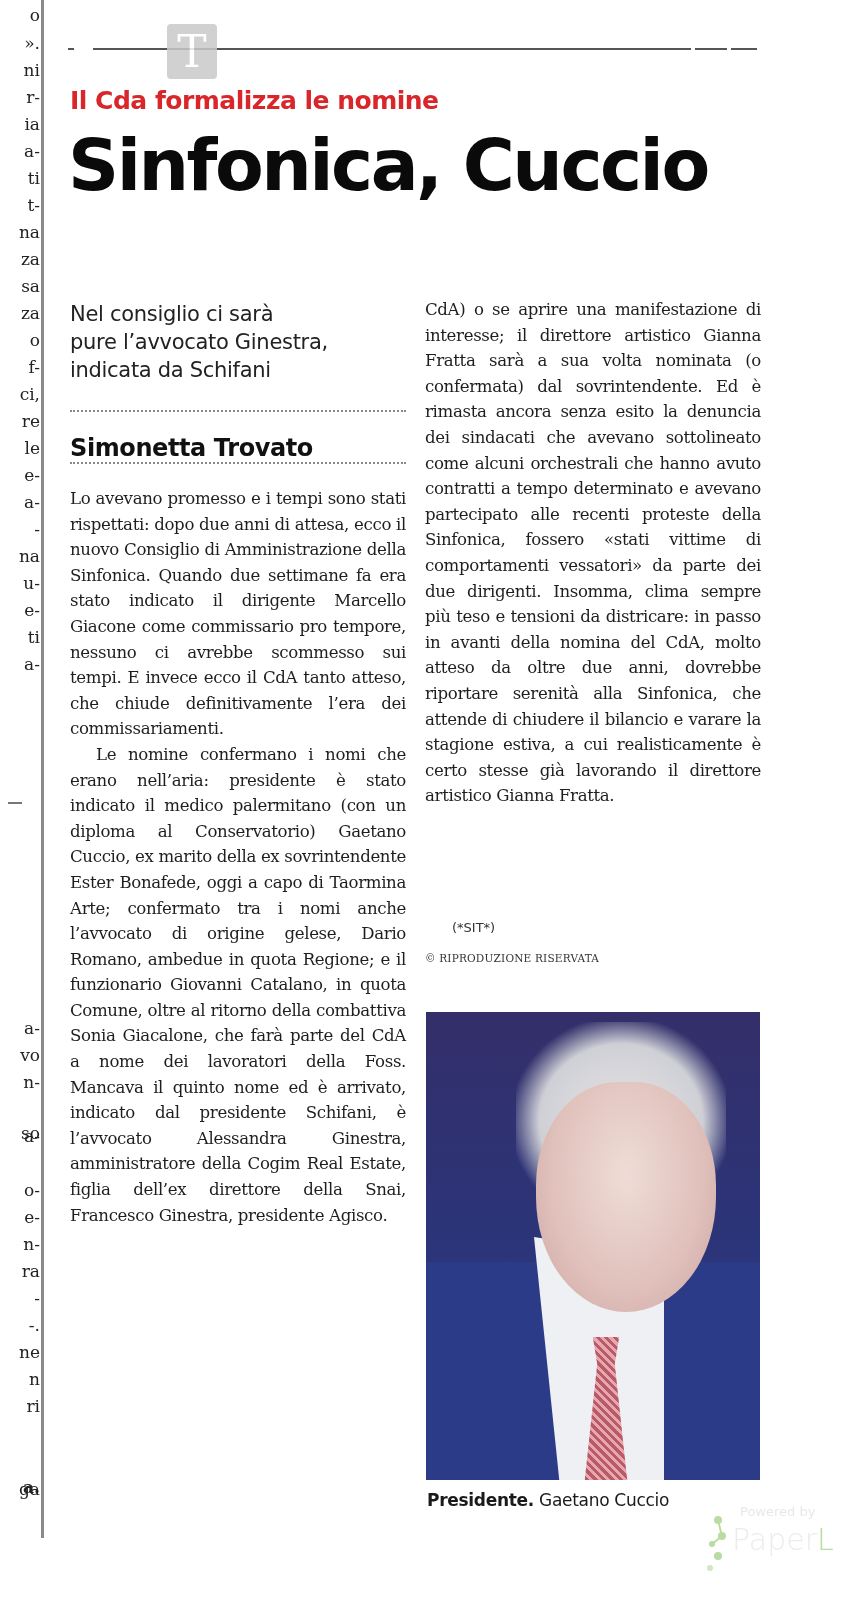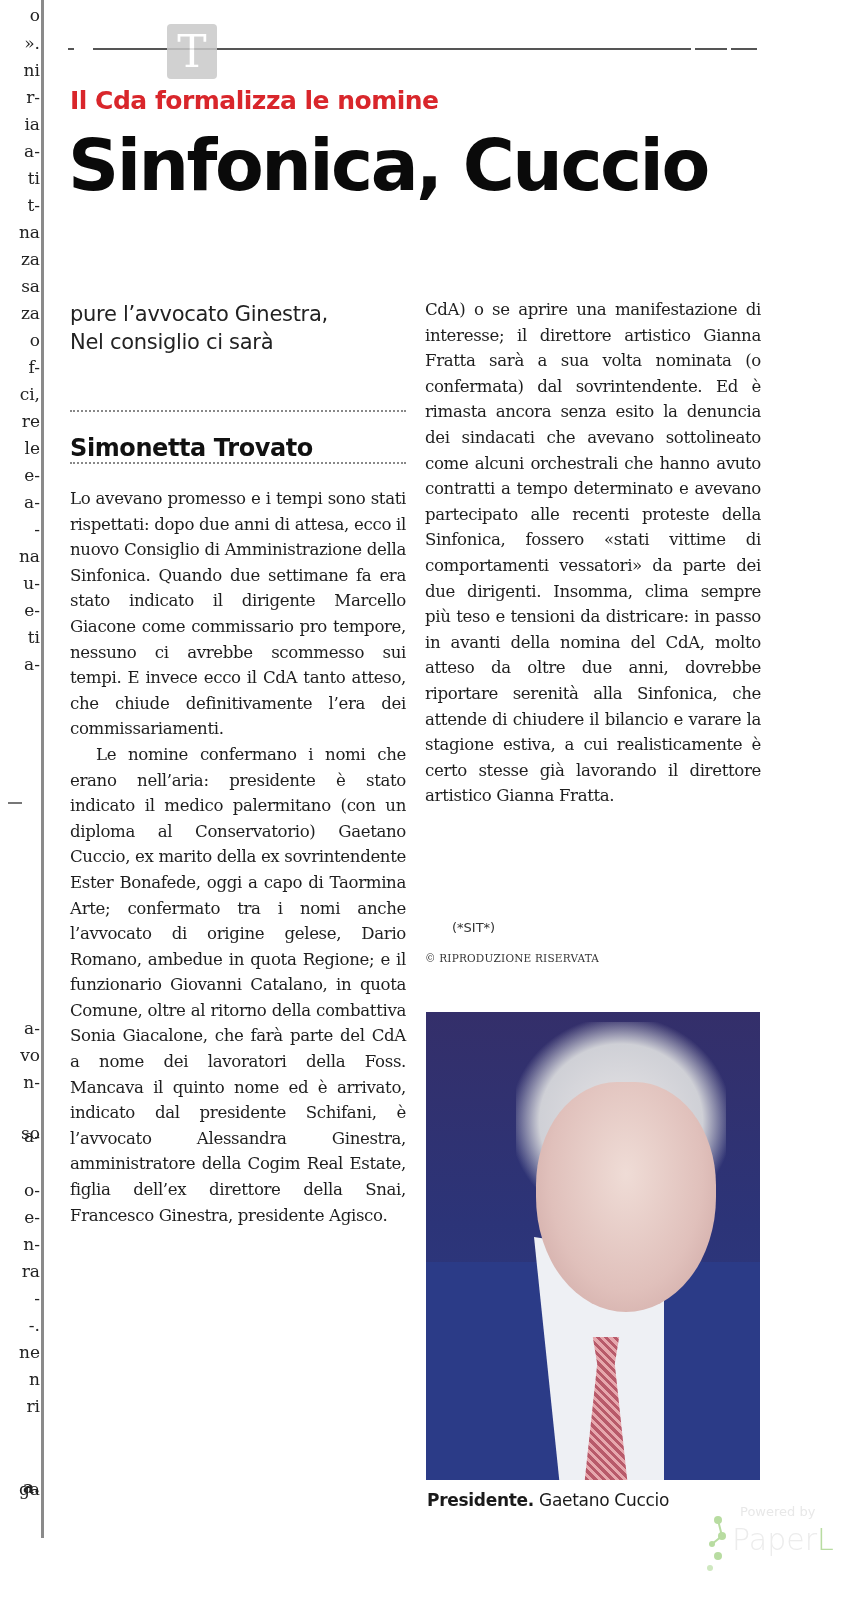--- a/index.html
+++ b/index.html
@@ -156,22 +156,23 @@
     <span>T</span>
   </div>
 
 <div class="kicker">Il Cda formalizza le nomine</div>
 
 <div class="headline">
   <div>Sinfonica, Cuccio</div>
 </div>
 
 <div class="subhead">
+  <div>Nel consiglio ci sarà</div>
   <div>pure l’avvocato Ginestra,</div>
-  <div>Nel consiglio ci sarà</div>
+  <div>indicata da Schifani</div>
 </div>
 
 <div class="dotline" style="top:410px;"></div>
 <div class="byline">Simonetta Trovato</div>
 <div class="dotline" style="top:462px;"></div>
 
 <div class="col col1">
   <p>Lo avevano promesso e i tempi sono stati rispettati: dopo due anni di attesa, ecco il nuovo Consiglio di Amministrazione della Sinfonica. Quando due settimane fa era stato indicato il dirigente Marcello Giacone come commissario pro tempore, nessuno ci avrebbe scommesso sui tempi. E invece ecco il CdA tanto atteso, che chiude definitivamente l’era dei commissariamenti.</p>
   <p class="indent">Le nomine confermano i nomi che erano nell’aria: presidente è stato indicato il medico palermitano (con un diploma al Conservatorio) Gaetano Cuccio, ex marito della ex sovrintendente Ester Bonafede, oggi a capo di Taormina Arte; confermato tra i nomi anche l’avvocato di origine gelese, Dario Romano, ambedue in quota Regione; e il funzionario Giovanni Catalano, in quota Comune, oltre al ritorno della combattiva Sonia Giacalone, che farà parte del CdA a nome dei lavoratori della Foss. Mancava il quinto nome ed è arrivato, indicato dal presidente Schifani, è l’avvocato Alessandra Ginestra, amministratore della Cogim Real Estate, figlia dell’ex direttore della Snai, Francesco Ginestra, presidente Agisco.</p>
 </div>

